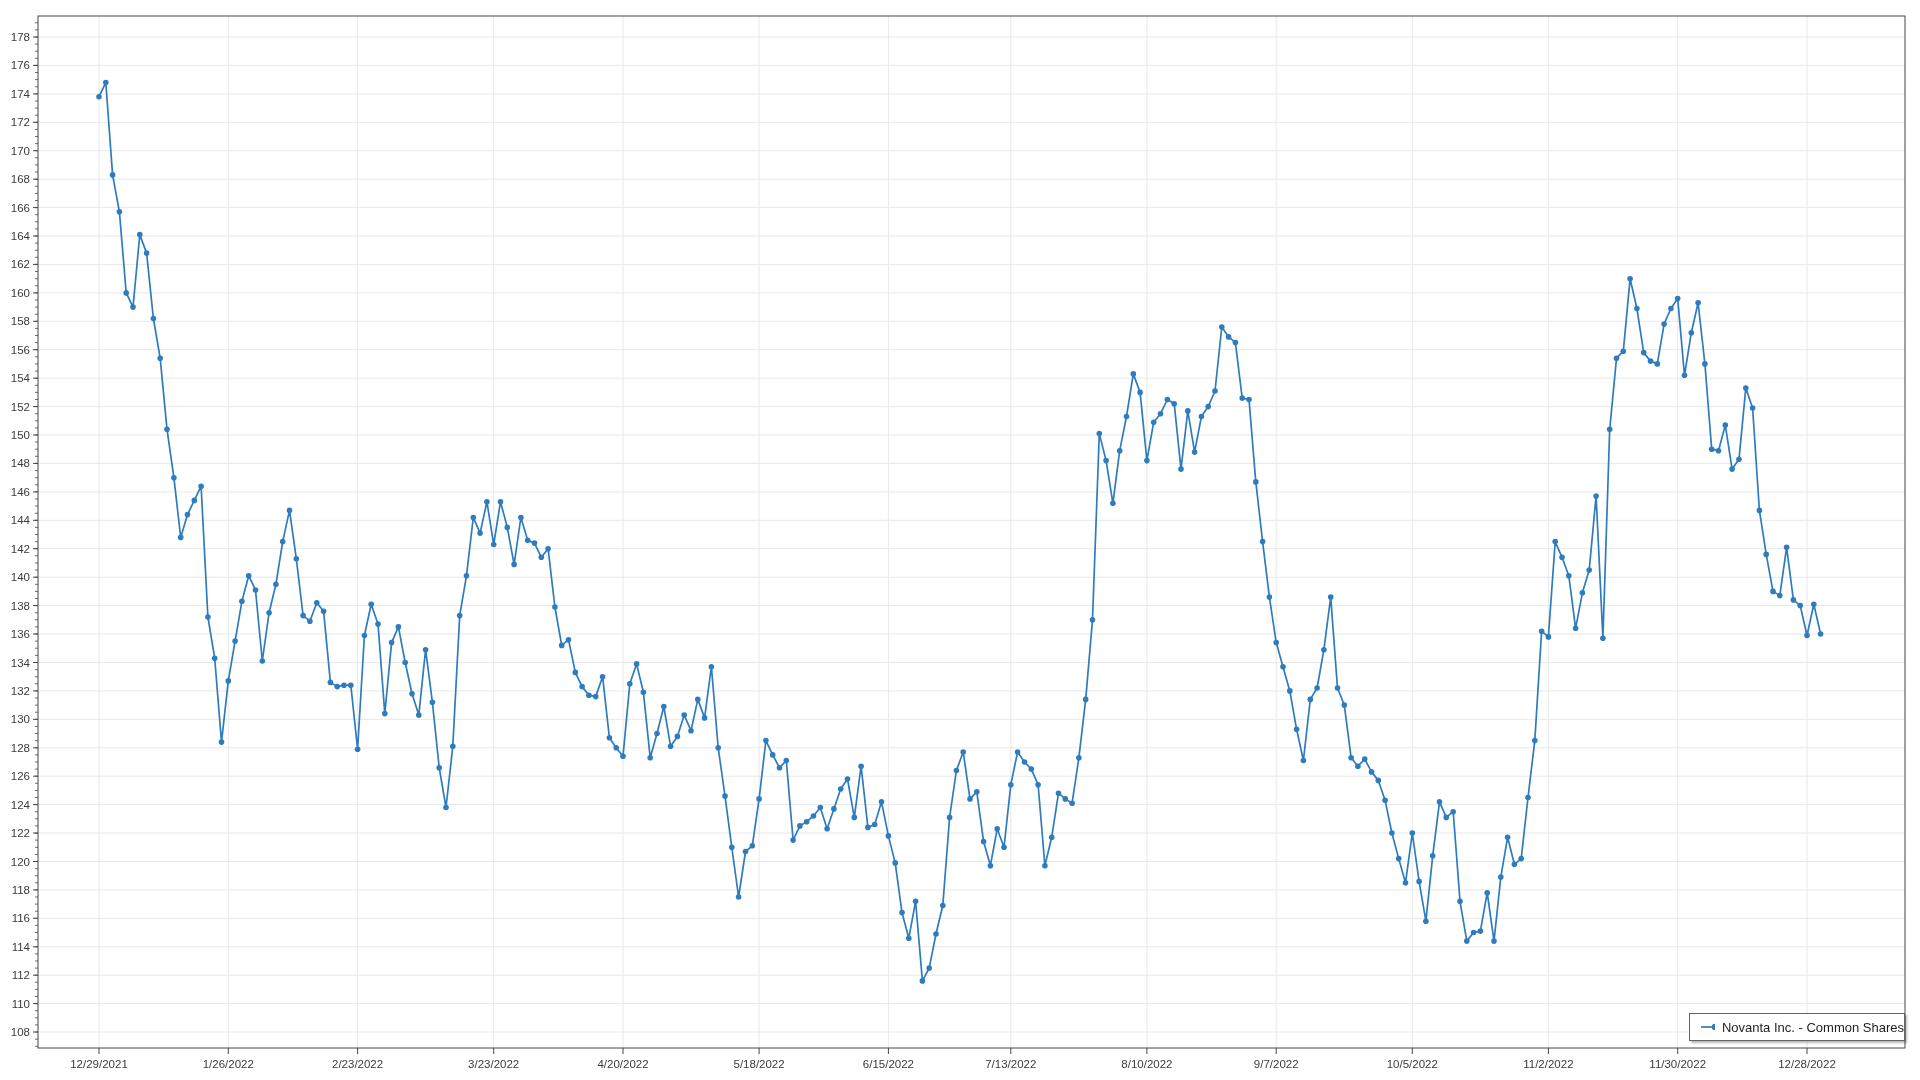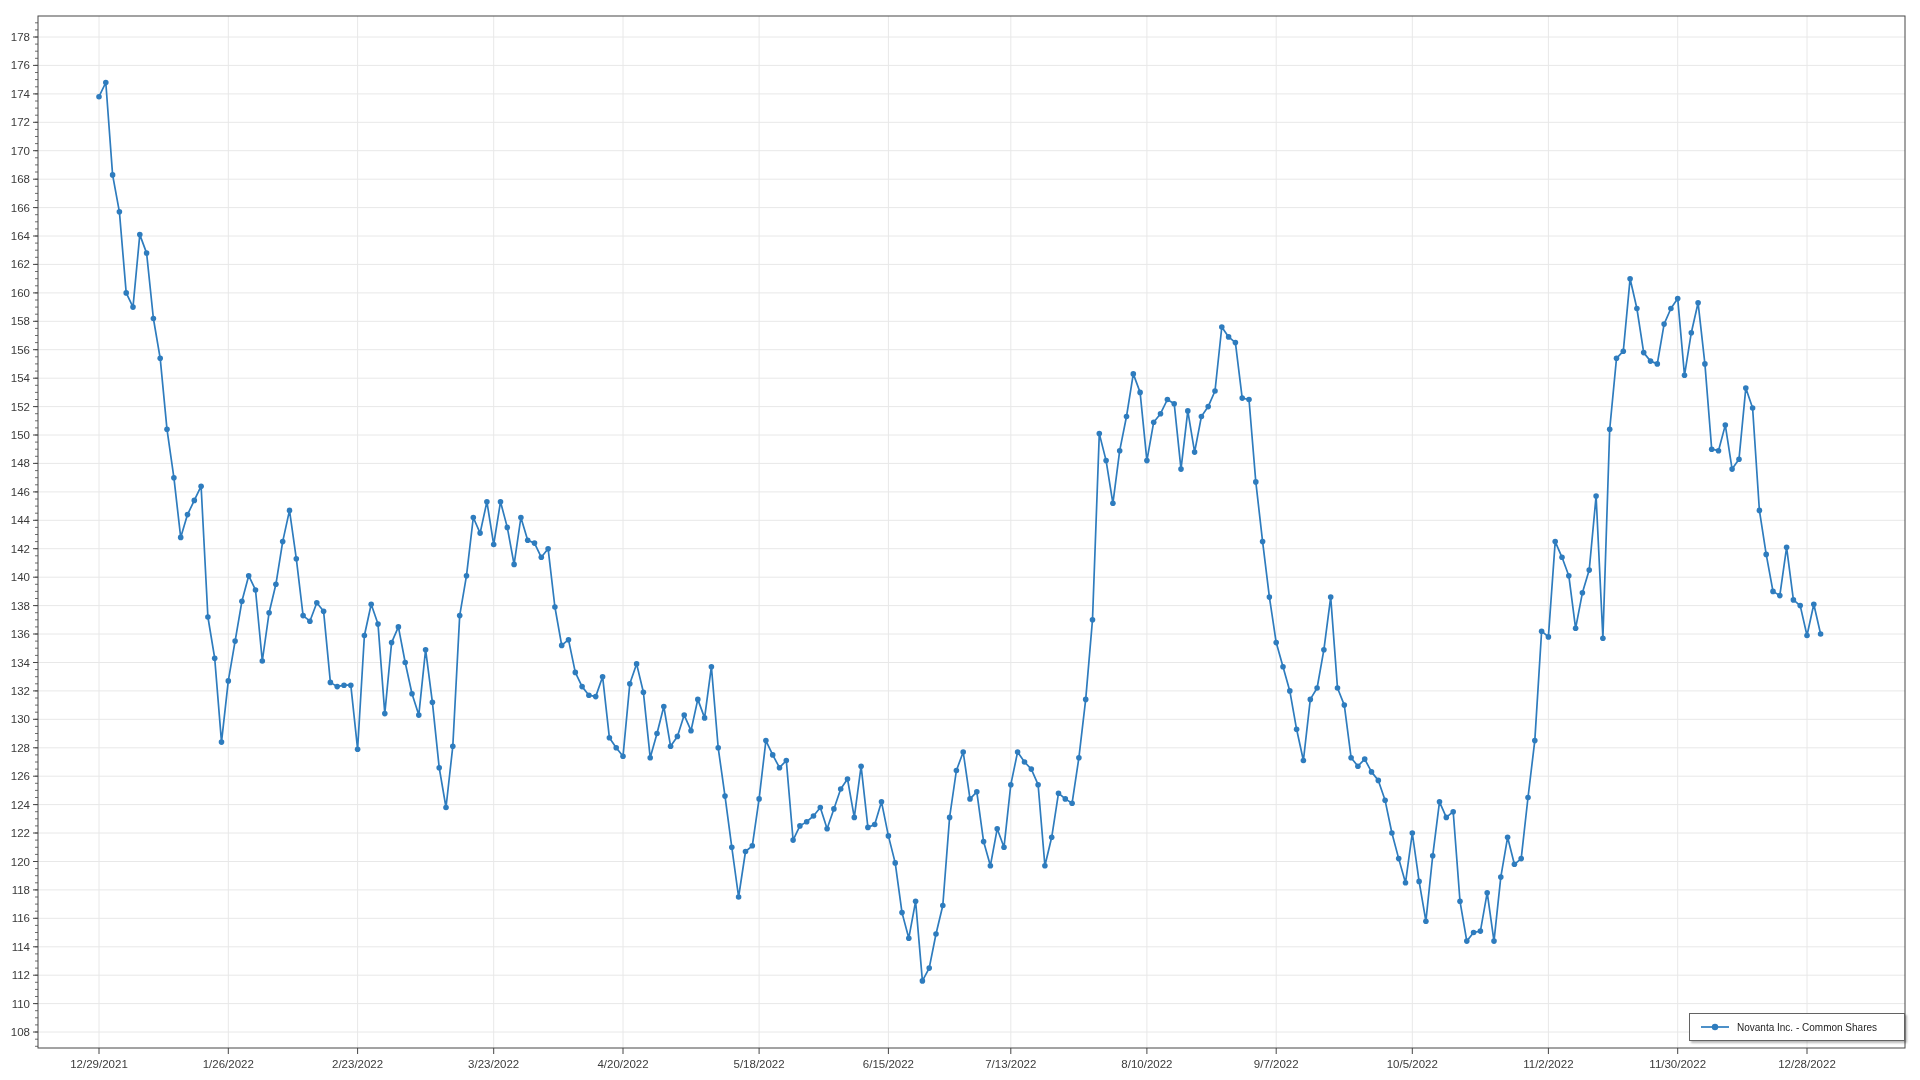--- a/index.html
+++ b/index.html
@@ -3,21 +3,21 @@
 <meta charset="utf-8">
 <style>
   html,body{margin:0;padding:0;background:#ffffff;}
   #stage{position:relative;width:1920px;height:1080px;background:#ffffff;overflow:hidden;
          font-family:"Liberation Sans",sans-serif;}
   #plot-svg{position:absolute;left:0;top:0;}
   #legend-box{position:absolute;left:1689px;top:1013px;width:216px;height:28px;
               background:#ffffff;border:1px solid #636363;
               box-shadow:2px 2px 2px rgba(0,0,0,0.28);
               display:flex;align-items:center;gap:7px;padding-left:10px;box-sizing:border-box;}
-  #legend-box .lg-label{font-size:10px;color:#1e1e1e;white-space:nowrap;}
+  #legend-box .lg-label{font-size:13px;color:#1e1e1e;white-space:nowrap;}
 </style>
 </head>
 <body>
 
 <div id="stage">
   <svg id="plot-svg" width="1920" height="1080">
       <g>
         <line x1="38" y1="1032.0" x2="1905" y2="1032.0" stroke="#E8E8E8" stroke-width="1"></line>
         <line x1="38" y1="1003.6" x2="1905" y2="1003.6" stroke="#E8E8E8" stroke-width="1"></line>
         <line x1="38" y1="975.2" x2="1905" y2="975.2" stroke="#E8E8E8" stroke-width="1"></line>

